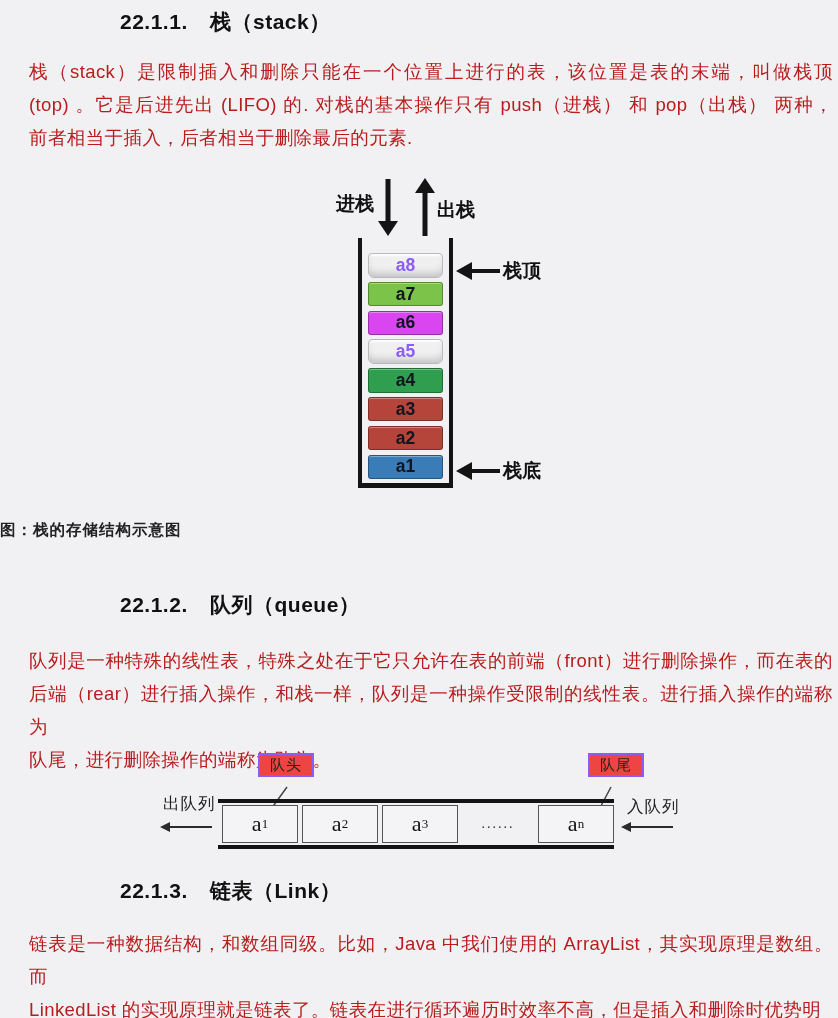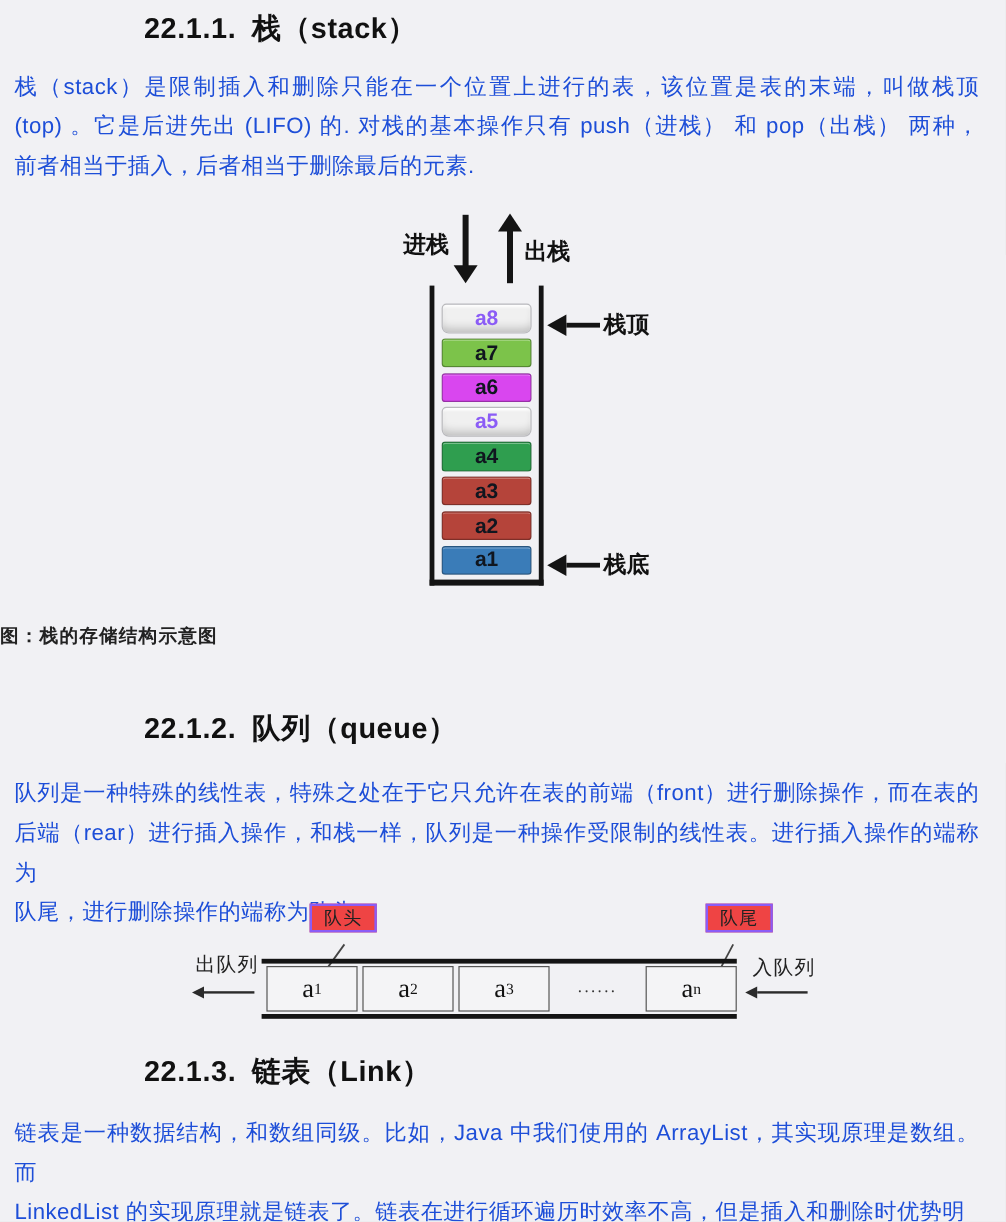--- a/index.html
+++ b/index.html
@@ -6,27 +6,27 @@
   html,body { background:#e9e9ec; }
   body { font-family:"Liberation Sans","DejaVu Sans",sans-serif; }
   #page {
     position:relative; width:838px; height:1018px; margin:0 auto;
     background:#f1f1f4; overflow:hidden; color:#1c1c1c;
   }
 
   
   .heading {
     position:absolute; left:120px; display:flex; align-items:baseline;
-    font-size:24px; font-weight:bold; color:#111; letter-spacing:.5px;
+    font-size:21px; font-weight:bold; color:#111; letter-spacing:.5px;
   }
   .heading .num { width:90px; }
 
   
-  .para { position:absolute; left:12px; width:804px; font-size:18.5px;
-          line-height:33px; color:#1d4ed8; letter-spacing:.4px; }
+  .para { position:absolute; left:29px; width:804px; font-size:18.5px;
+          line-height:33px; color:#b91c1c; letter-spacing:.4px; }
   .para .line.fill { text-align:justify; text-align-last:justify; }
 
   
   .stk-label { position:absolute; font-size:19px; font-weight:bold; color:#111; }
 
   .arr-v { position:absolute; width:22px; }
   .arr-v .shaft { position:absolute; left:50%; transform:translateX(-50%);
                   width:5px; background:#141414; }
   .arr-v .head  { position:absolute; left:50%; transform:translateX(-50%);
                   width:0; height:0;

